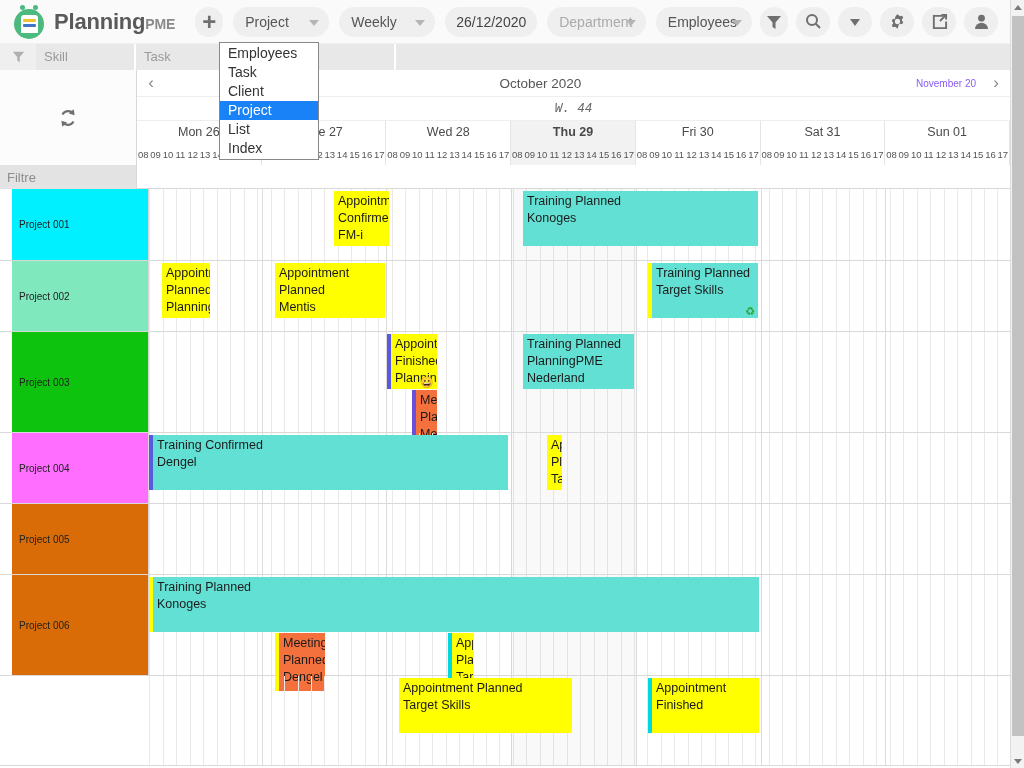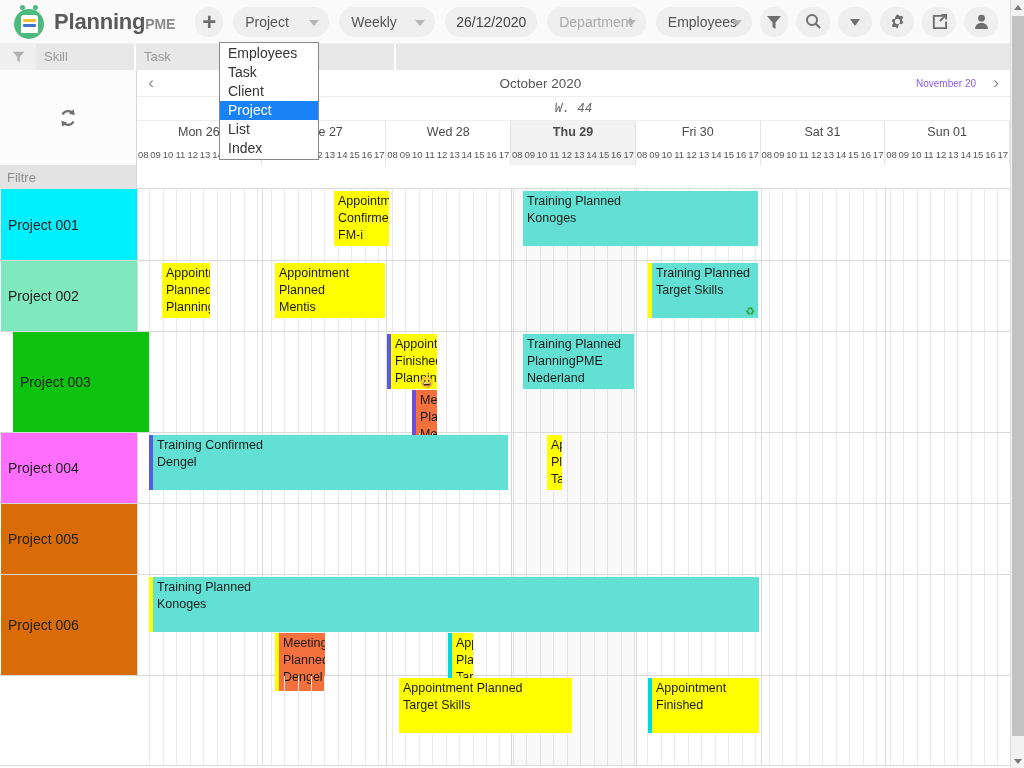--- a/index.html
+++ b/index.html
@@ -148,23 +148,23 @@
     background: #fff; border-bottom: 1px solid #d9d9d9;
   }
 
   
   .gridbody {
     position: absolute; top: 189px; left: 0; width: 1010px; height: 579px;
     overflow: hidden;
   }
   .row { position: relative; width: 1010px; border-bottom: 1px solid #d9d9d9; }
   .row-label {
-    position: absolute; left: 1px; top: 0; width: 137px; height: 100%;
+    position: absolute; left: 12px; top: 0; width: 137px; height: 100%;
     display: flex; align-items: center; padding-left: 7px;
-    font-size: 14px; color: #222; border-right: 1px solid #d8d8d8;
+    font-size: 10px; color: #222; border-right: 1px solid #d8d8d8;
   }
   .row-track {
     position: absolute; left: 137px; top: 0; width: 873px; height: 100%;
     background:
       repeating-linear-gradient(to right,
         transparent 0, transparent 12.46px,
         #e9e9e9 12.46px, #e9e9e9 13.46px);
   }
   .day-sep {
     position: absolute; top: 0; height: 100%; width: 1px; background: #dcdcdc;
@@ -476,21 +476,21 @@
         </div>
         <div class="event has-bar" style="left: 511px; width: 110px; top: 2px; height: 55px; background: rgb(99, 224, 212);">
           <div class="ev-bar" style="background: rgb(255, 255, 0);"></div>
           <span class="ln">Training Planned</span>
           <span class="ln">Target Skills</span>
           <div class="ev-badge" style="color: rgb(42, 160, 42);">♻</div>
         </div>
       </div>
     </div>
     <div class="row" style="height: 101px;">
-      <div class="row-label" style="background: rgb(14, 195, 14); margin-left: 12px;">Project 003</div>
+      <div class="row-label" style="background: rgb(14, 195, 14);">Project 003</div>
       <div class="row-track">
         <div class="day-sep" style="left: 124.714px;"></div>
         <div class="day-sep" style="left: 249.429px;"></div>
         <div class="day-sep" style="left: 374.143px;"></div>
         <div class="day-sep" style="left: 498.857px;"></div>
         <div class="day-sep" style="left: 623.571px;"></div>
         <div class="day-sep" style="left: 748.286px;"></div>
         <div class="today-shade" style="left: 374.143px; width: 124.714px;"></div>
         <div class="event has-bar" style="left: 250px; width: 50px; top: 2px; height: 55px; background: rgb(255, 255, 0);">
           <div class="ev-bar" style="background: rgb(90, 90, 224);"></div>

